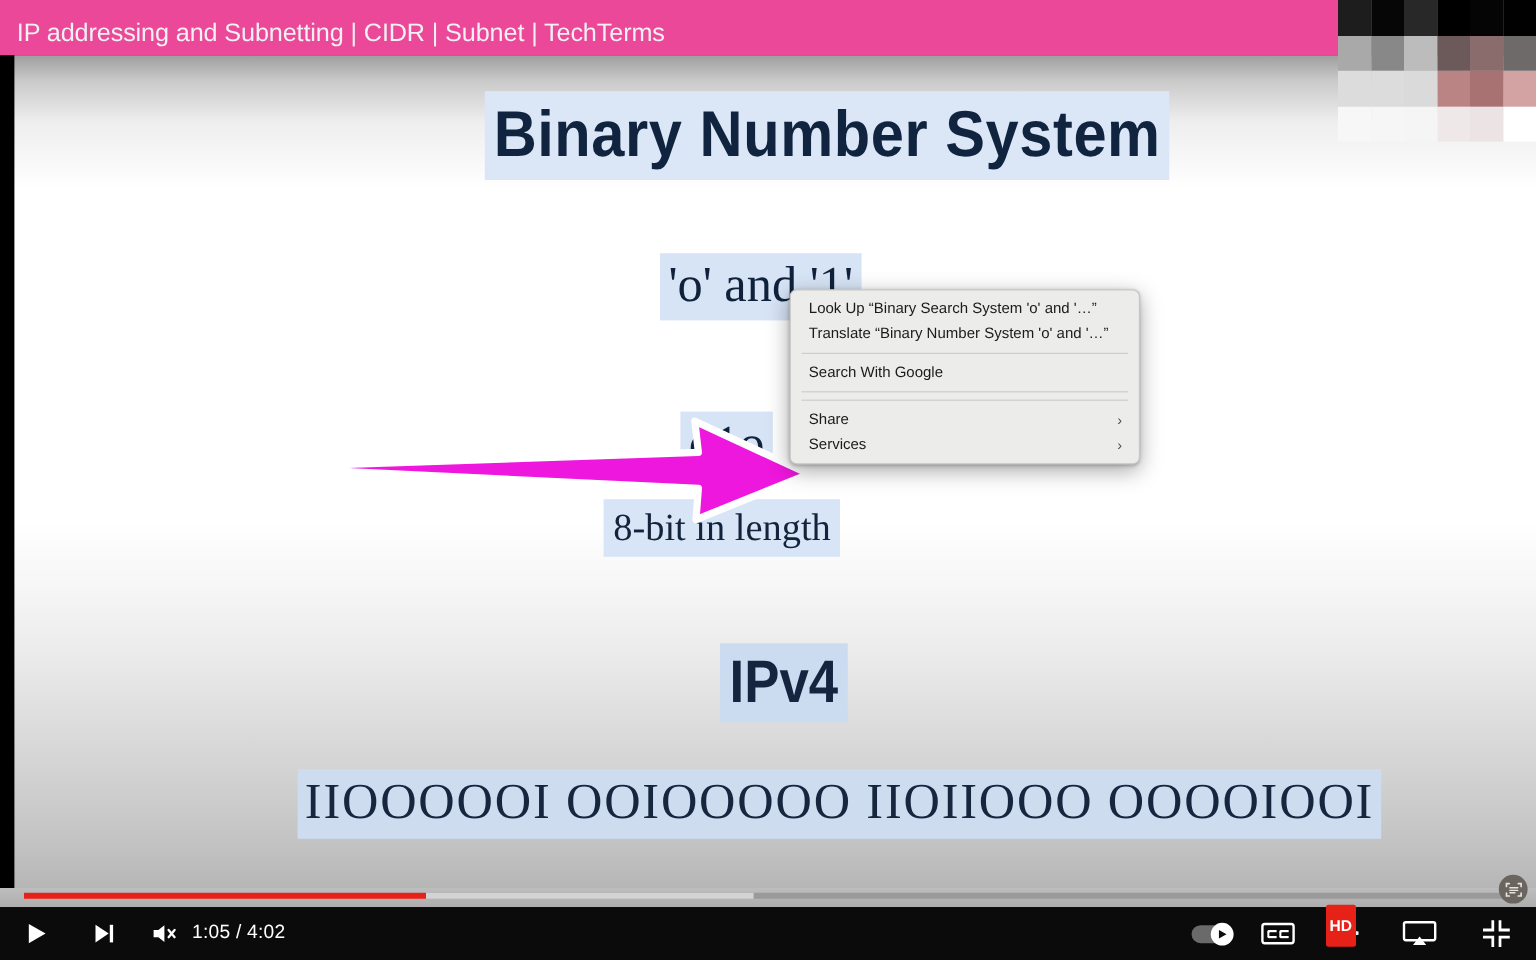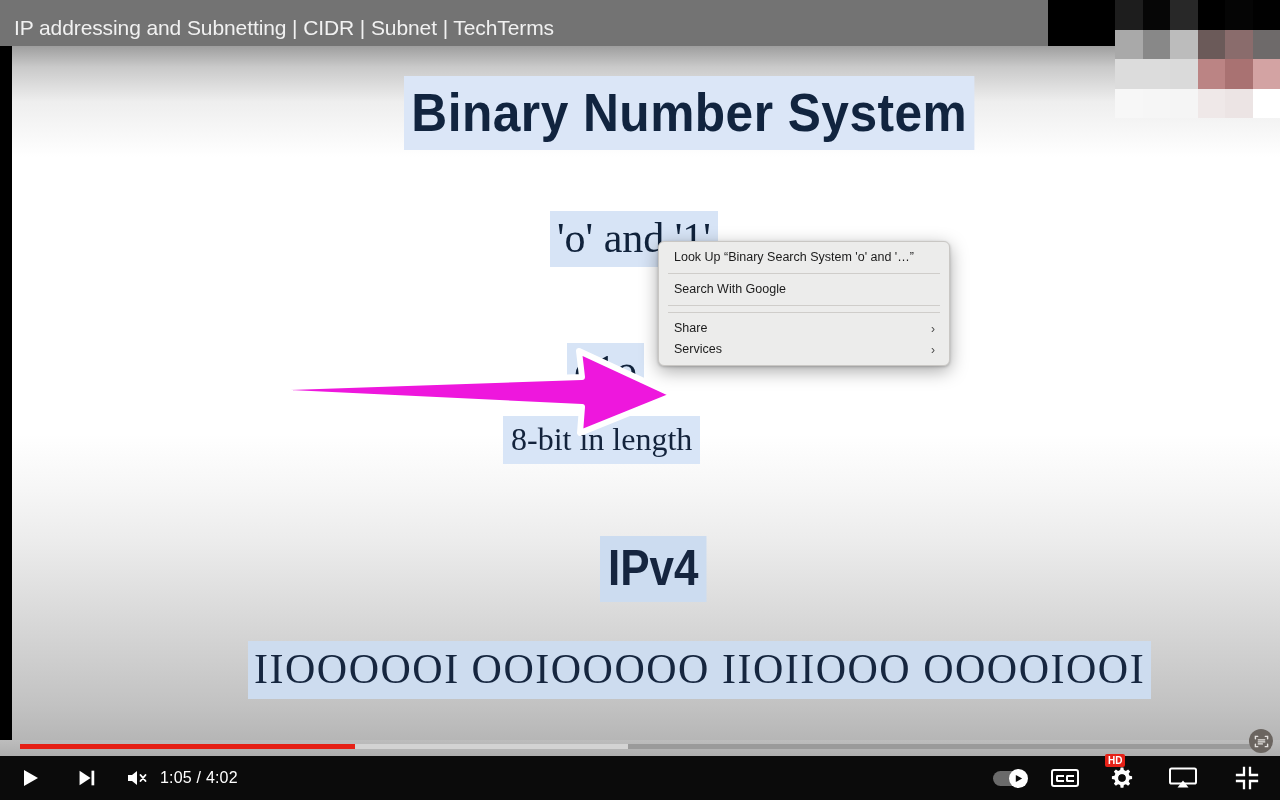--- a/index.html
+++ b/index.html
@@ -6,22 +6,22 @@
   html, body {
     width:1280px; height:800px; overflow:hidden;
     background:#000;
     font-family:"Liberation Sans", sans-serif;
   }
 
   #stage { position:relative; width:1280px; height:800px; overflow:hidden; background:#000; }
 
   
   .titlebar {
-    position:absolute; left:0; top:0; width:1048px; height:46px;
-    background:#737373; z-index:40;
+    position:absolute; left:0; top:0; width:1280px; height:46px;
+    background:#ec4899; z-index:40;
   }
   .titlebar-text {
     position:absolute; left:14px; top:17px;
     color:#f1f1f1; font-size:21px; line-height:22px;
     font-family:"Liberation Sans", sans-serif;
     white-space:nowrap; letter-spacing:-0.1px;
   }
 
   
   .thumb {
@@ -164,21 +164,21 @@
     align-items:center; justify-content:center;
   }
   .ccbox {
     width:28px; height:18px; border:2px solid #fff; border-radius:3px;
     display:flex; align-items:center; justify-content:center; gap:2px;
   }
   .ccbox b { display:block; width:8px; height:7px; border:2px solid #fff;
              border-right:none; border-radius:2px 0 0 2px; }
   .hdbadge {
     position:absolute; left:13px; top:-2px; background:#e62117; color:#fff;
-    font-size:10px; font-weight:bold; padding:1px 3px; border-radius:2px;
+    font-size:13px; font-weight:bold; padding:12px 3px; border-radius:2px;
     line-height:11px; font-family:"Liberation Sans", sans-serif;
   }
 </style>
 </head>
 <body>
 
 <div id="stage">
 
   <div class="video">
 
@@ -240,20 +240,23 @@
       <i style="background: rgb(245, 245, 245);"></i>
       <i style="background: rgb(239, 232, 232);"></i>
       <i style="background: rgb(236, 228, 228);"></i>
       <i style="background: rgb(255, 255, 255);"></i>
     </div>
 
   <div class="ctxmenu">
     <div class="ctxitem">
       <span>Look Up “Binary Search System 'o' and '…”</span>
     </div>
+    <div class="ctxitem spaced">
+      <span>Translate “Binary Number System 'o' and '…”</span>
+    </div>
 
     <div class="ctxsep"></div>
 
     <div class="ctxitem">
       <span>Search With Google</span>
     </div>
 
     <div class="ctxsep"></div>
 
 

